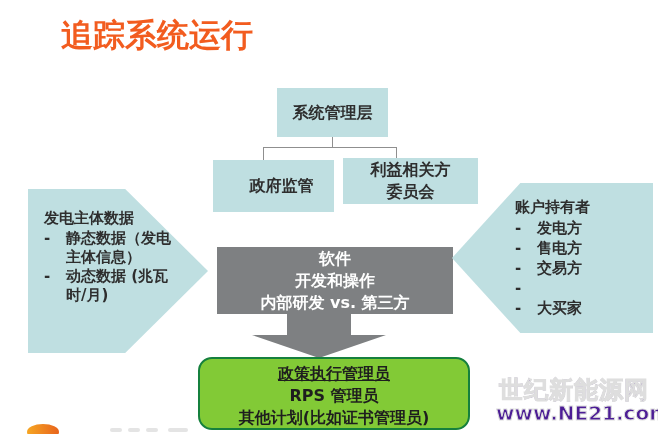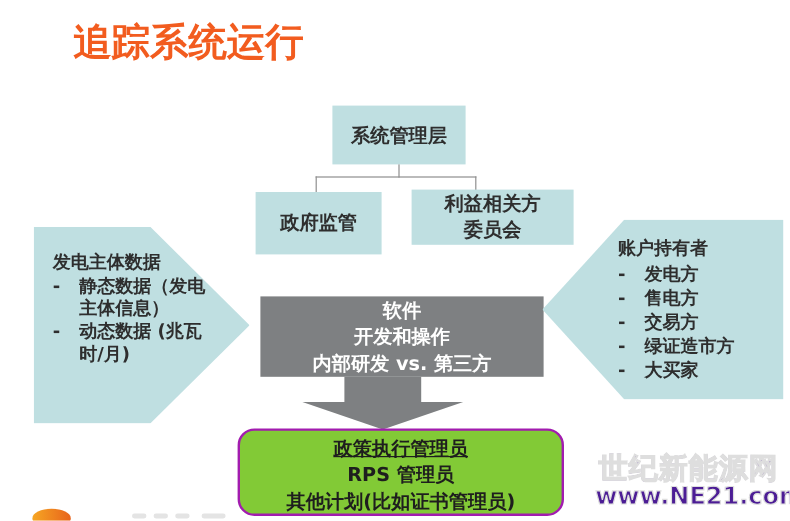--- a/index.html
+++ b/index.html
@@ -12,21 +12,21 @@
     position:absolute; left:61px; top:14px; font-size:32px; line-height:42px;
     font-weight:bold; color:#f25c1f; letter-spacing:0px; white-space:nowrap;
   }
   
   .teal-box {
     position:absolute; background:#bfdfe1; color:#2e2e2e;
     display:flex; flex-direction:column; justify-content:center;
     text-align:center; font-size:16px; font-weight:600; line-height:22px;
   }
   .box-sys   { left:277px; top:88px;  width:111px; height:49px; }
-  .box-gov   { left:213px; top:160px; width:105px; height:52px; }
+  .box-gov   { left:213px; top:160px; width:105px; height:52px;padding-left:16px; }
   .box-stake { left:343px; top:158px; width:135px; height:46px; }
   
   .conn { position:absolute; background:#8f8f8f; }
   .conn-stem   { left:332px; top:137px; width:1px;   height:11px; }
   .conn-horiz  { left:263px; top:147px; width:134px; height:1px;  }
   .conn-dropL  { left:263px; top:147px; width:1px;   height:14px; }
   .conn-dropR  { left:396px; top:147px; width:1px;   height:12px; }
   
   .side-arrow { position:absolute; background:#bfdfe1; font-size:15px; font-weight:600; color:#2e2e2e; }
   .arrow-left {
@@ -54,21 +54,21 @@
   
   .down-arrow-stem { position:absolute; left:287px; top:314px; width:64px; height:22px; background:#7e8082; }
   .down-arrow-head {
     position:absolute; left:252px; top:335px; width:0; height:0;
     border-left:67px solid transparent; border-right:67px solid transparent;
     border-top:23px solid #7e8082;
   }
   
   .green-box {
     position:absolute; left:198px; top:357px; width:272px; height:73px;
-    background:#82ca36; border:2px solid #a21caf; border-radius:14px;
+    background:#82ca36; border:2px solid #15803d; border-radius:14px;
     display:flex; flex-direction:column; justify-content:flex-start;
     padding-top:4px; box-sizing:border-box; text-align:center;
     font-size:16px; font-weight:bold; color:#1e1e1e; line-height:22px;
   }
   .underlined { text-decoration:underline; }
   
   .watermark {
     position:absolute; left:496px; top:378px; width:156px; text-align:center;
     color:#4c1d95; -webkit-text-stroke:1px #dedede; font-weight:bold; line-height:1.05;
   }
@@ -138,21 +138,20 @@
       <div class="bullet-row">
         <span class="bullet-dash">-</span>
         <span class="bullet-text">售电方</span>
       </div>
       <div class="bullet-row">
         <span class="bullet-dash">-</span>
         <span class="bullet-text">交易方</span>
       </div>
       <div class="bullet-row">
         <span class="bullet-dash">-</span>
-        <span class="bullet-text">绿证造市方</span>
       </div>
       <div class="bullet-row">
         <span class="bullet-dash">-</span>
         <span class="bullet-text">大买家</span>
       </div>
     </div>
   </div>
 
   <div class="down-arrow-stem"></div>
   <div class="down-arrow-head"></div>

